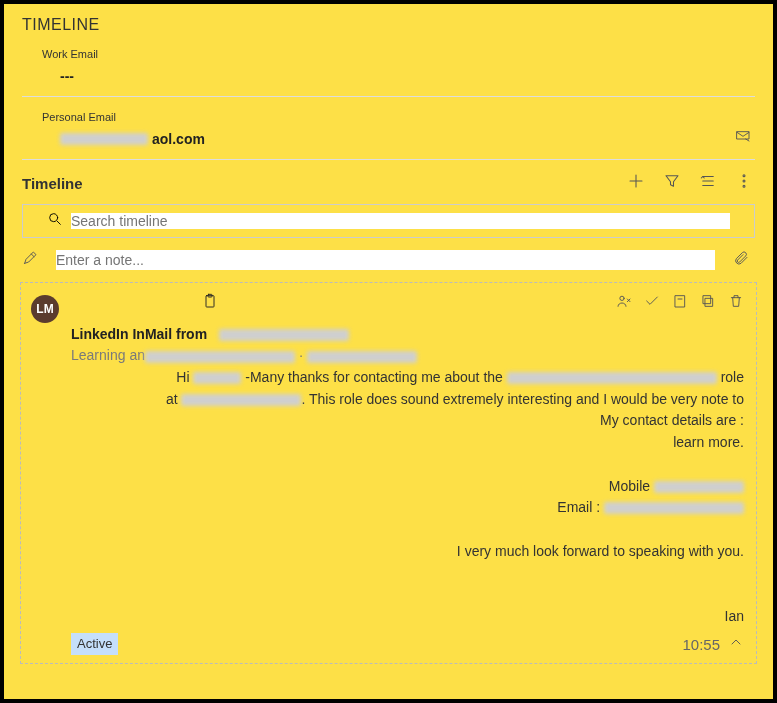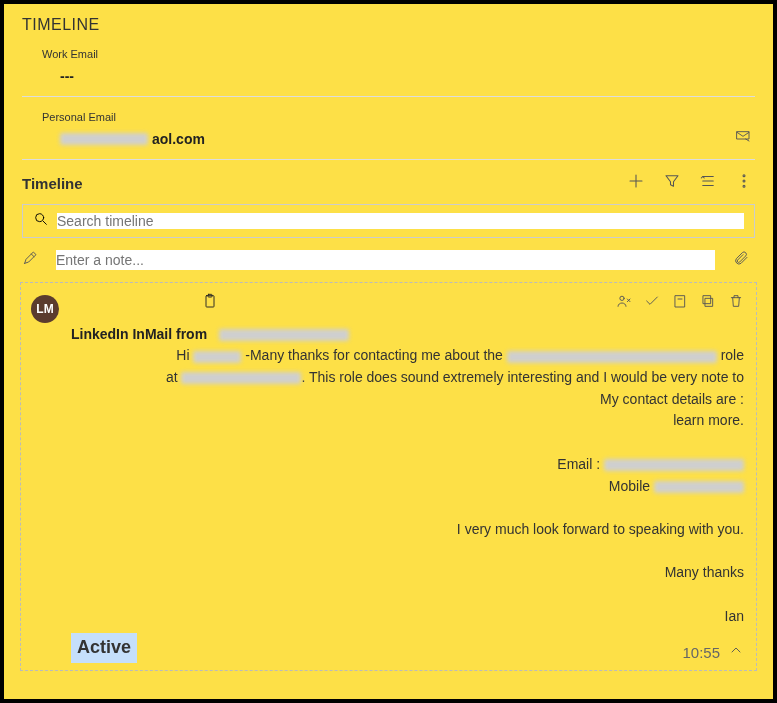--- a/index.html
+++ b/index.html
@@ -10,33 +10,33 @@
     .field-label { font-size: 11px; color: #333; margin-bottom: 8px; }
     .field-value { font-size: 14px; font-weight: 600; color: #222; padding-left: 18px; display: flex; align-items: center; gap: 4px; }
     .row-with-trail { display: flex; align-items: flex-end; justify-content: space-between; }
     .hr { border: 0; border-top: 1px solid #ddd; margin: 0 4px 10px 4px; }
     .section-hdr { display: flex; align-items: center; justify-content: space-between; padding: 2px 6px 6px 4px; margin-top: 4px; }
     .section-title { font-weight: 600; font-size: 15px; color: #333; }
     .hdr-tools { display: flex; gap: 18px; align-items: center; color: #555; }
     .icon { width: 16px; height: 16px; display: inline-block; }
     .icon-lg { width: 18px; height: 18px; }
     .btn-icn { cursor: pointer; color:#555; }
-    .search-wrap { border: 1px solid #ccc; margin: 4px 4px 10px 4px; display: flex; align-items: center; padding: 6px 10px; gap: 8px; }
+    .search-wrap { border: 1px solid #ccc; margin: 4px 4px 10px 4px; display: flex; align-items: center; padding: 6px 24px; gap: 8px; }
     .search-wrap input { border: 0; outline: 0; font-size: 14px; flex: 1; color: #555; }
     .note-row { display: flex; gap: 18px; padding: 2px 10px 12px 4px; color:#555; }
     .note-row input { border:0; outline:0; font-size:14px; flex:1; color:#555; }
     .card { border: 1px dashed #bbb; margin: 0 2px; padding: 10px 12px 6px 10px; display: flex; gap: 12px; }
     .avatar { width: 28px; height: 28px; border-radius: 50%; background: #5b3c2e; color: #fff; font-size: 12px; font-weight: 600; display: flex; align-items: center; justify-content: center; flex-shrink: 0; margin-top: 2px;}
     .card-body { flex: 1; font-size: 14px; color: #333; line-height: 1.55; }
     .card-top { display: flex; align-items: flex-start; justify-content: space-between; }
     .card-title { display: flex; align-items: center; gap: 8px; font-weight: 600; color: #222; flex-direction: column; }
     .card-actions { display: flex; gap: 12px; color: #555; }
     .muted { color: #7a7a7a; }
     .msg p { margin: 0; text-align: right; }
-    .chip { display: inline-block; background: #c5dffb; color: #333; font-size: 18px; padding: 1px 6px; margin-top: 6px; font-weight: bold; }
+    .chip { display: inline-block; background: #c5dffb; color: #333; font-size: 13px; padding: 1px 6px; margin-top: 6px; }
     .card-foot { display: flex; justify-content: flex-end; align-items: center; gap: 8px; color: #666; font-size: 15px; margin-top: -22px; }
     .redact { display:inline-block; vertical-align:middle; height:12px; border-radius:2px; background:#cfcfcf; filter: blur(2px); }
     svg { stroke: currentColor; fill: none; stroke-width: 1.4; stroke-linecap: round; stroke-linejoin: round; }
   </style>
 </head>
 <body>
 
 <div class="frame">
   <div class="panel-title">TIMELINE</div>
 
@@ -136,32 +136,34 @@
                 <rect x="8" y="8" width="11" height="12"></rect>
                 <rect x="5" y="4" width="11" height="12"></rect>
               </svg></span>
           <span class="btn-icn"><svg class="icon" viewBox="0 0 24 24">
                 <path d="M5 7h14"></path>
                 <path d="M9 7V4h6v3"></path>
                 <path d="M7 7l1 13h8l1-13"></path>
               </svg></span>
         </div>
       </div>
+      <div class="muted">
+        <span>Learning an</span><span class="redact" style="width:150px"></span><span> · </span><span class="redact" style="width:110px"></span>
+      </div>
       <div class="msg">
         <p><span>Hi </span><span class="redact" style="width:48px"></span><span> -Many thanks for contacting me about the </span><span class="redact" style="width:210px"></span><span> role</span></p>
         <p><span>at </span><span class="redact" style="width:120px"></span><span>. This role does sound extremely interesting and I would be very note to</span></p>
         <p>My contact details are :</p>
         <p>learn more.</p>
         <p>&nbsp;</p>
+        <p><span>Mobile </span><span class="redact" style="width:90px"></span></p>
         <p><span> Email : </span><span class="redact" style="width:140px"></span></p>
-        <p><span>Mobile </span><span class="redact" style="width:90px"></span></p>
         <p>&nbsp;</p>
         <p>I very much look forward to speaking with you.</p>
         <p>&nbsp;</p>
-        <p>Many thanks</p>
         <p>&nbsp;</p>
         <p>Ian</p>
       </div>
       <span class="chip">Active</span>
       <div class="card-foot">
         <span>10:55</span>
         <span class="btn-icn"><svg class="icon" viewBox="0 0 24 24">
               <path d="M6 15l6-6 6 6"></path>
             </svg></span>
       </div>

